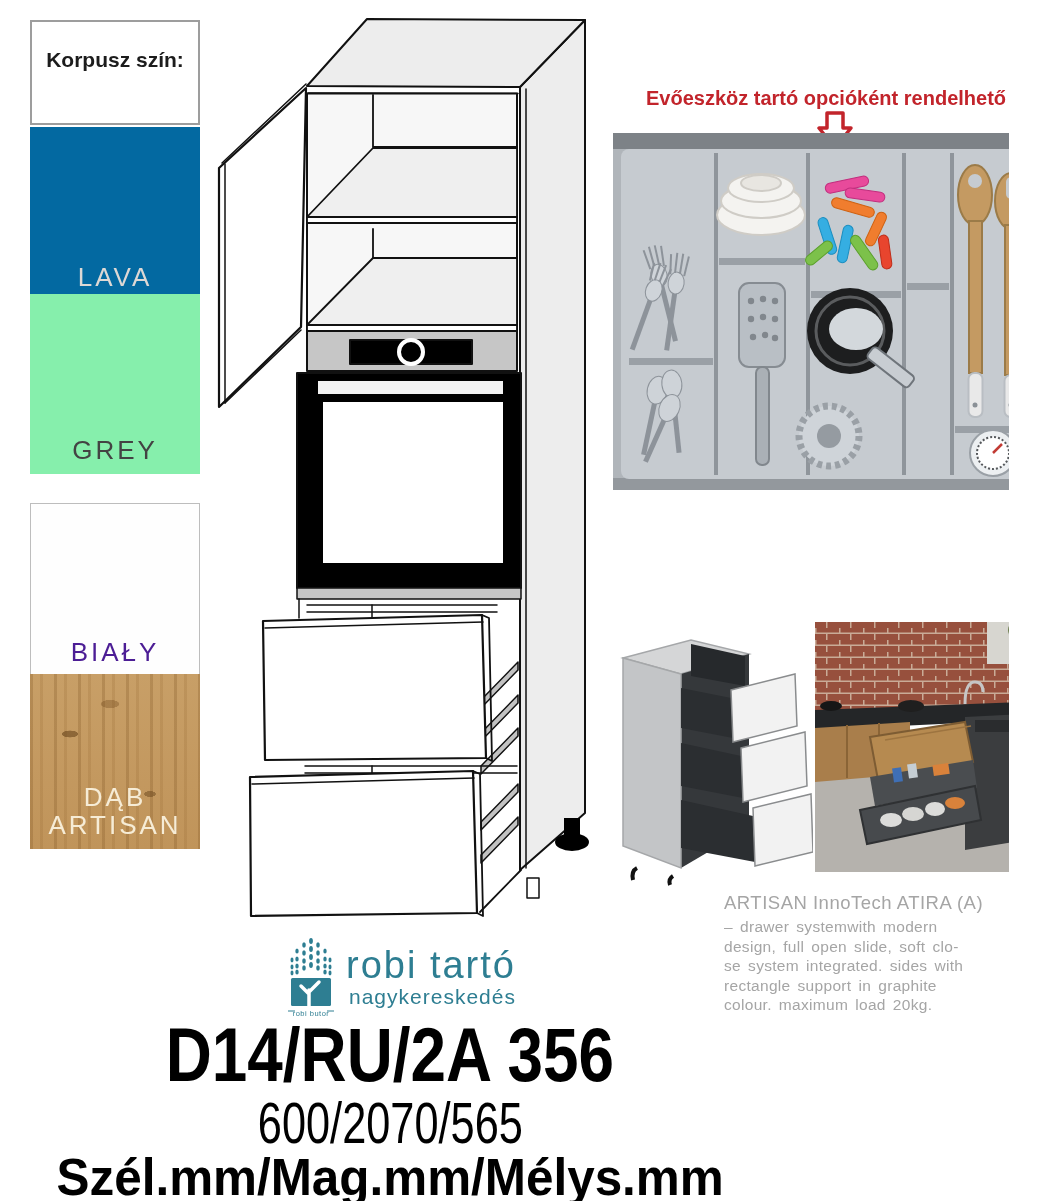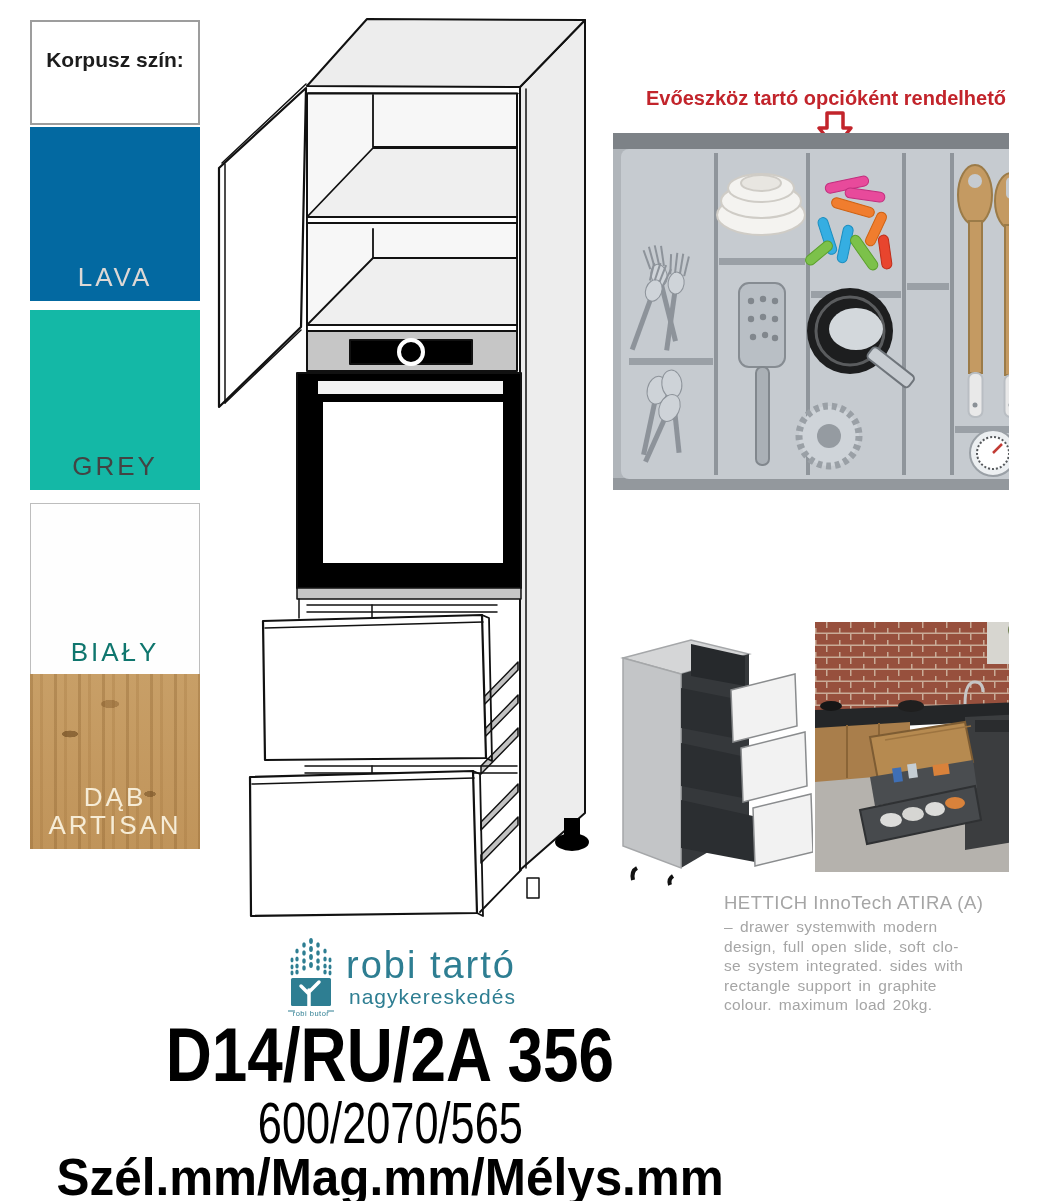--- a/index.html
+++ b/index.html
@@ -9,24 +9,24 @@
   
   .panel-box{position:absolute;left:30px;width:170px;box-sizing:border-box;}
   #korpusz-header{top:20px;height:105px;background:#fff;border:2px solid #9d9d9d;
                   display:flex;justify-content:center;padding-top:26px;}
   #korpusz-header span{font-size:21px;font-weight:bold;color:#1c1c1c;}
   .swatch{display:flex;align-items:flex-end;justify-content:center;}
   .swatch .sw-label{font-size:26px;font-weight:300;letter-spacing:3px;text-align:center;
                     line-height:1.08;padding-bottom:10px;}
   #sw-lava{top:127px;height:174px;background:#0369a1;}
   #sw-lava .sw-label{color:#ddd8d5;}
-  #sw-grey{top:310px;height:180px;background:#14b8a6;}
+  #sw-grey{top:294px;height:180px;background:#86efac;}
   #sw-grey .sw-label{color:#434343;}
   #sw-bialy{top:503px;height:174px;background:#fefefe;border:1px solid #bdbdbd;}
-  #sw-bialy .sw-label{color:#0f766e;}
+  #sw-bialy .sw-label{color:#4c1d95;}
   #sw-dab{top:674px;height:175px;
     background:
       radial-gradient(ellipse 14px 6px at 40px 60px, rgba(95,60,20,.55) 0 55%, transparent 60%),
       radial-gradient(ellipse 10px 5px at 120px 120px, rgba(95,60,20,.45) 0 55%, transparent 60%),
       radial-gradient(ellipse 16px 7px at 80px 30px, rgba(110,70,25,.35) 0 55%, transparent 60%),
       repeating-linear-gradient(90deg, rgba(128,86,36,.28) 0 3px, rgba(0,0,0,0) 3px 10px,
         rgba(150,105,50,.22) 10px 13px, rgba(0,0,0,0) 13px 24px),
       linear-gradient(180deg,#c89f67,#c0945a);}
   #sw-dab .sw-label{color:#f6ecd6;}
 
@@ -359,21 +359,21 @@
     <rect x="93" y="142" width="9" height="14" fill="#c5ced4" transform="rotate(-8 97 149)"></rect>
     <rect x="118" y="142" width="16" height="11" fill="#d9823b" transform="rotate(-8 126 147)"></rect>
     <polygon points="45,188 160,164 166,198 52,222" fill="#474a4d" stroke="#2f3133" stroke-width="2"></polygon>
     <ellipse cx="76" cy="198" rx="11" ry="7" fill="#dcdcda"></ellipse>
     <ellipse cx="98" cy="192" rx="11" ry="7" fill="#d6d6d3"></ellipse>
     <ellipse cx="120" cy="187" rx="10" ry="7" fill="#dcdcda"></ellipse>
     <ellipse cx="140" cy="181" rx="10" ry="6" fill="#d9823b"></ellipse>
   </svg>
 
   <div id="hettich">
-    <div class="h-title">HETTICH InnoTech ATIRA (A)</div>
+    <div class="h-title">ARTISAN InnoTech ATIRA (A)</div>
     <div class="h-body">– drawer systemwith modern
 design, full open slide, soft clo-
 se system integrated. sides with
 rectangle support in graphite
 colour. maximum load 20kg.</div>
   </div>
 
   <svg class="abs" style="left:288px;top:936px;" width="46" height="82" viewBox="0 0 46 82">
     <g fill="#2e7e92">
       <ellipse cx="23" cy="5" rx="1.9" ry="3"></ellipse>

